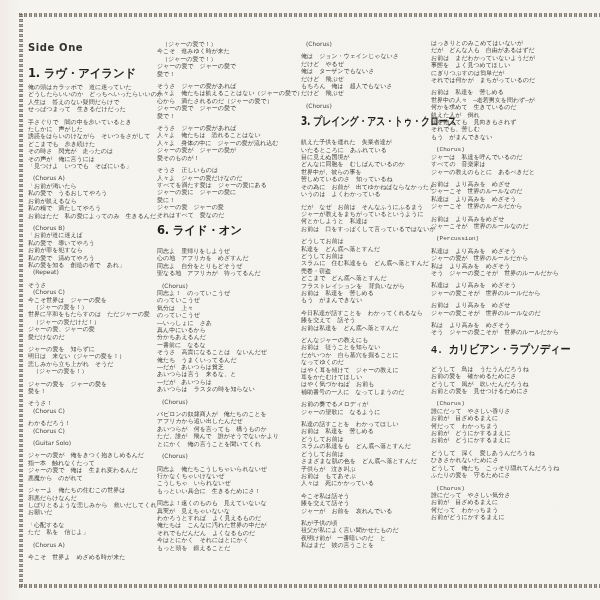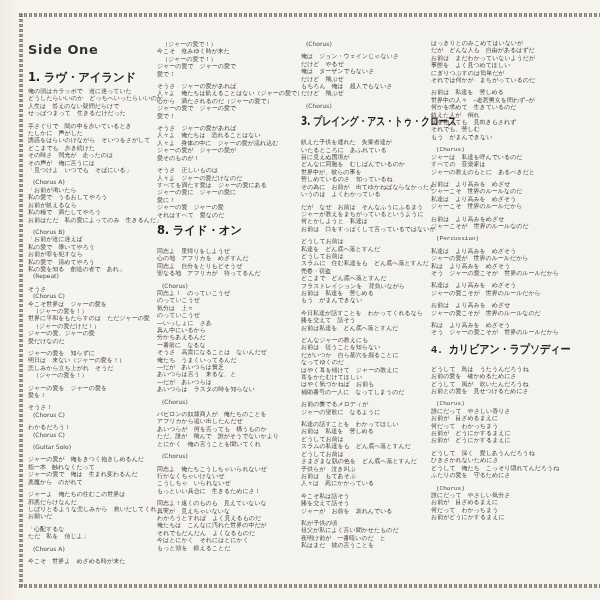--- a/index.html
+++ b/index.html
@@ -30,21 +30,21 @@
   .chain.bottom{left:19px;top:584px;width:581px;}
   .chain.left{left:19px;top:13px;height:574px;}
 
   .col{position:absolute;color:#403e39;}
   .col1{left:28px;top:42px;width:126px;}
   .col2{left:157px;top:40px;width:133px;}
   .col3{left:301px;top:40px;width:130px;}
   .col4{left:431px;top:40px;width:140px;font-family:Liberation Mono, monospace;}
 
   .side-label{
-    font-size:13px;font-weight:bold;letter-spacing:.6px;
+    font-size:10px;font-weight:bold;letter-spacing:.6px;
     color:#34322e;margin:0 0 13px 0;
   }
   .song-title{
     font-size:11.5px;font-weight:bold;color:#211f1c;
     white-space:nowrap;margin:5px 0 9px 0;
     transform-origin:left center;letter-spacing:-.2px;
   }
   .col3 .song-title{transform:scaleX(.78);}
   .col4 .song-title{transform:scaleX(.88);}
   .col1 .song-title{margin:0 0 2px 0;}
@@ -176,21 +176,21 @@
       </div>
       <div class="stanza">
         <div class="line">そうさ　正しいものは</div>
         <div class="line">人々よ　ジャーの愛だけなのだ</div>
         <div class="line">すべてを満たす愛は　ジャーの愛にある</div>
         <div class="line">ジャーの愛に　ジャーの愛に</div>
         <div class="line">愛に！</div>
         <div class="line">ジャーの愛　ジャーの愛</div>
         <div class="line">それはすべて　愛なのだ</div>
       </div>
-      <div class="song-title">8. ライド・オン</div>
+      <div class="song-title">6. ライド・オン</div>
       <div class="stanza">
         <div class="line">同志よ　里帰りをしようぜ</div>
         <div class="line">心の地　アフリカを　めざすんだ</div>
         <div class="line">同志よ　自分をとりもどそうぜ</div>
         <div class="line">聖なる地　アフリカが　待ってるんだ</div>
       </div>
       <div class="stanza">
         <div class="line paren">(Chorus)</div>
         <div class="line">同志よ！　のっていこうぜ</div>
         <div class="line">のっていこうぜ</div>

